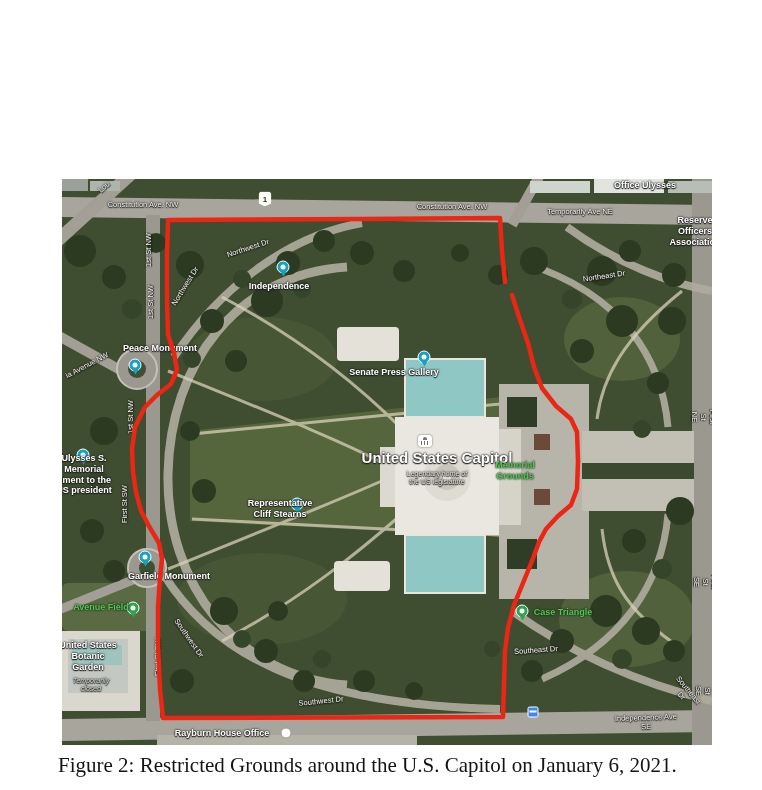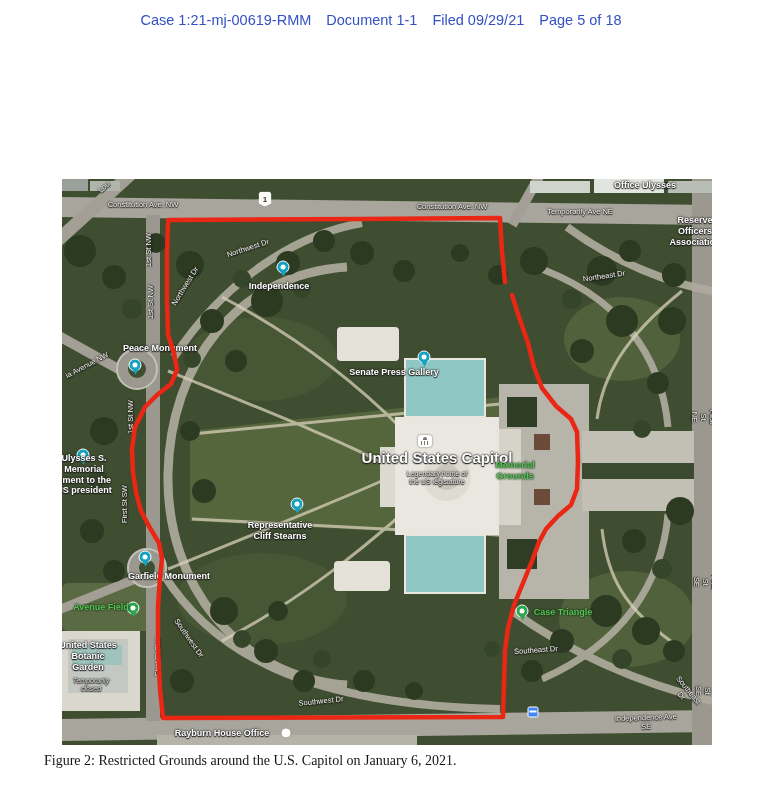--- a/index.html
+++ b/index.html
@@ -3,21 +3,21 @@
 <meta charset="utf-8">
 <style>
   html,body{margin:0;padding:0;background:#fff;}
   .page{position:relative;width:762px;height:790px;background:#fff;overflow:hidden;
         font-family:"Liberation Serif","DejaVu Serif",serif;color:#141414;}
   
   .doc-header{position:absolute;top:12px;left:0;width:762px;display:flex;justify-content:center;gap:15px;
       font-family:"Liberation Sans","DejaVu Sans",sans-serif;font-size:14.5px;color:#3351c5;}
   .para{position:absolute;left:62px;top:96px;width:652px;font-size:15.5px;line-height:38px;}
   .pnum{display:inline-block;margin-left:53px;margin-right:28px;}
-  .caption{position:absolute;left:44px;top:753px;font-size:14px;}
+  .caption{position:absolute;left:58px;top:753px;font-size:21px;}
   
   .map{position:absolute;left:62px;top:179px;width:650px;height:566px;overflow:hidden;
        background:linear-gradient(155deg,#45543a,#3c4a2f 35%,#41502f 65%,#4654340);
        background-color:#3f4e30;
        font-family:"Liberation Sans","DejaVu Sans",sans-serif;}
   .map svg{position:absolute;left:0;top:0;}
   .lab{position:absolute;z-index:5;white-space:pre-line;text-align:center;color:#f6f4ee;
        font-size:7.5px;line-height:1.2;transform:translate(-50%,-50%);
        text-shadow:0 0 2px #1c1c1c,0 0 2px #1c1c1c,0 1px 1px #1c1c1c;pointer-events:none;}
   .poi{font-size:9px;font-weight:bold;color:#fff;}
@@ -45,26 +45,20 @@
        border-radius:2px;transform:translate(-50%,-50%);}
   .transit::before{content:'';position:absolute;left:1px;right:1px;top:3px;height:2px;background:#fff;}
   .circ-icon{position:absolute;z-index:4;width:9px;height:9px;border-radius:50%;background:#fff;
        border:1px solid #9a9a92;transform:translate(-50%,-50%);}
 </style>
 </head>
 <body>
 
 <div class="page">
 
-  <div class="doc-header">
-    <span>Case 1:21-mj-00619-RMM</span>
-    <span>Document 1-1</span>
-    <span>Filed 09/29/21</span>
-    <span>Page 5 of 18</span>
-  </div>
 
 
   <div class="map">
 
     <svg width="650" height="566" viewBox="0 0 650 566">
 
       <ellipse cx="200" cy="180" rx="75" ry="42" fill="#4c5c38" opacity="0.6"></ellipse>
       <ellipse cx="200" cy="420" rx="85" ry="46" fill="#4c5c38" opacity="0.6"></ellipse>
       <ellipse cx="560" cy="160" rx="58" ry="42" fill="#51613c"></ellipse>
       <ellipse cx="565" cy="440" rx="68" ry="48" fill="#51613c"></ellipse>
@@ -231,21 +225,21 @@
     <div class="lab poi" style="left:633px;top:52px">Reserve Officers
 Association</div>
     <div class="lab poi" style="left:217px;top:107px">Independence</div>
     <div class="lab poi" style="left:98px;top:169px">Peace Monument</div>
     <div class="lab poi" style="left:332px;top:193px">Senate Press Gallery</div>
     <div class="lab poi big" style="left:375px;top:279px">United States Capitol</div>
     <div class="lab sub" style="left:375px;top:299px">Legendary home of
 the US legislature</div>
     <div class="lab poi grn" style="left:453px;top:292px">Memorial
 Grounds</div>
-    <div class="lab poi" style="left:218px;top:352px">Representative
+    <div class="lab poi" style="left:218px;top:330px">Representative
 Cliff Stearns</div>
     <div class="lab poi" style="left:107px;top:397px">Garfield Monument</div>
     <div class="lab poi grn" style="left:39px;top:428px">Avenue Field</div>
     <div class="lab poi" style="left:26px;top:477px">United States
 Botanic
 Garden</div>
     <div class="lab gry" style="left:29px;top:506px">Temporarily
 closed</div>
     <div class="lab poi grn" style="left:501px;top:433px">Case Triangle</div>
     <div class="lab poi" style="left:22px;top:296px;font-weight:bold">Ulysses S.

